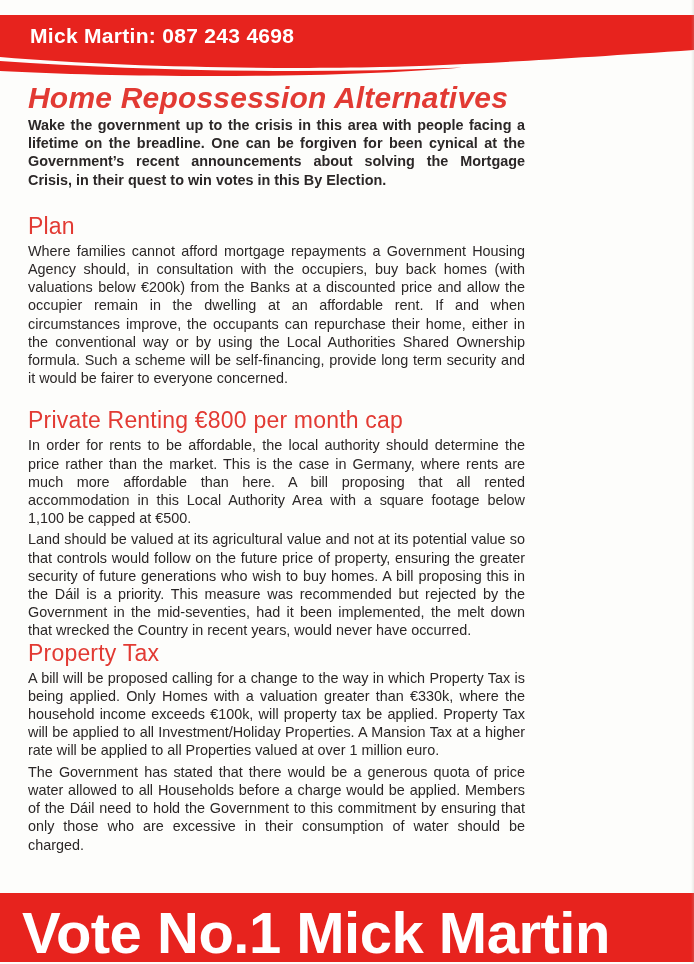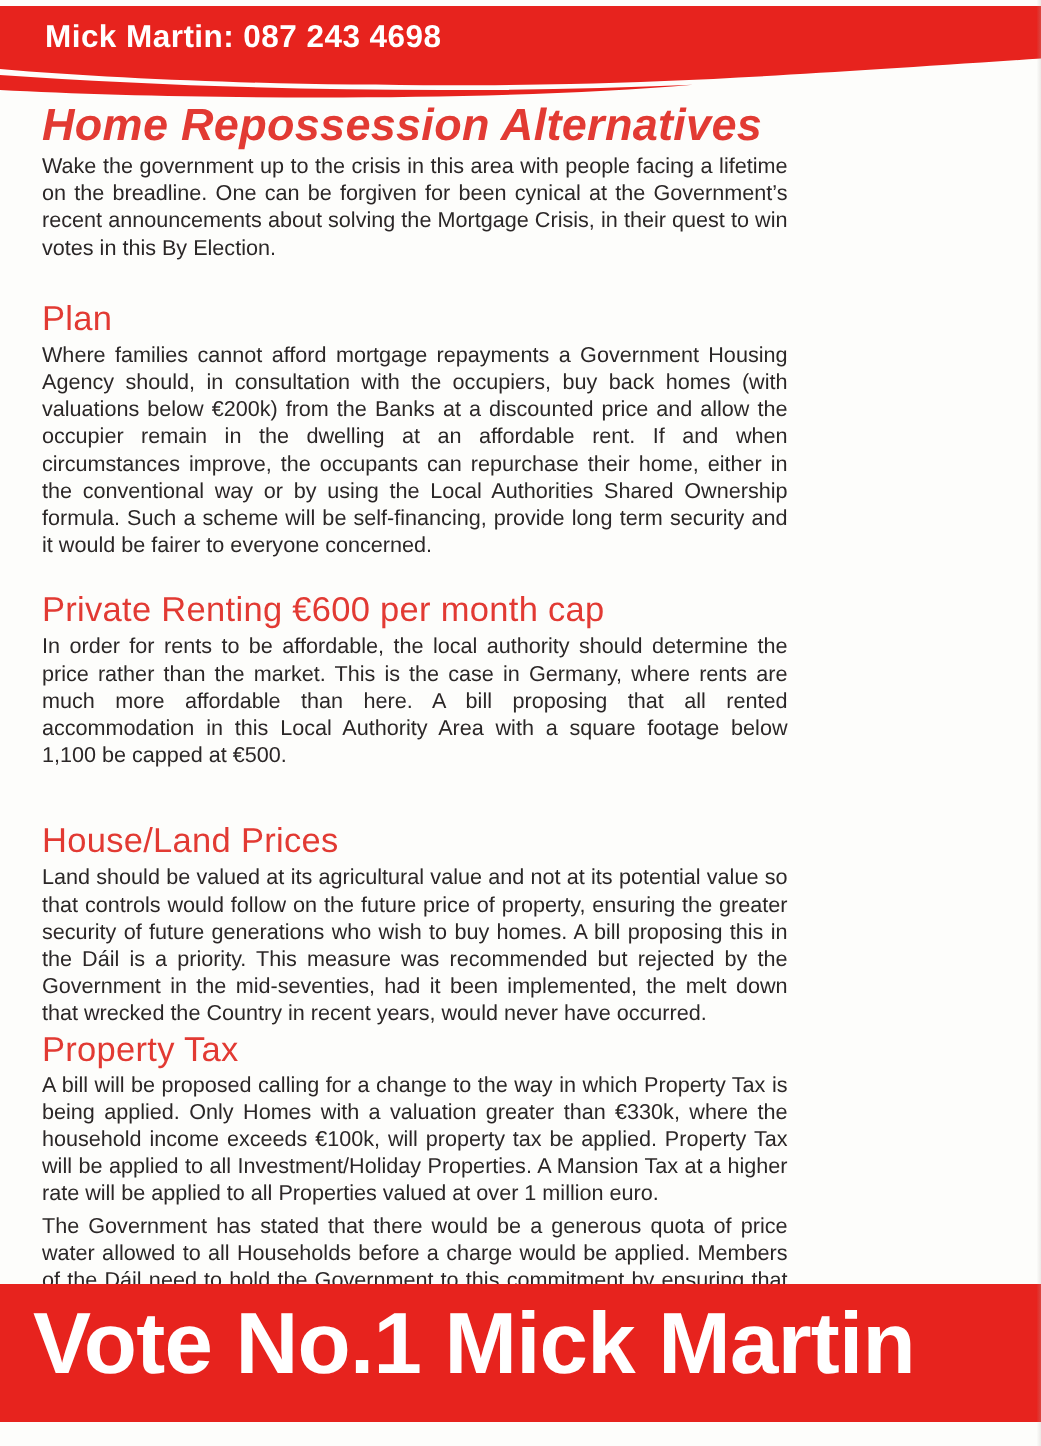--- a/index.html
+++ b/index.html
@@ -16,47 +16,48 @@
     background:#ffffff;
   }
   .page{
     position:relative;
     width:694px;height:964px;
     background:var(--paper);
     overflow:hidden;
   }
   
   .header-band{
-    position:absolute;top:4px;left:0;
+    position:absolute;top:15px;left:0;
     width:584px;height:70px;
   }
   .header-band svg{display:block;width:694px;height:70px;}
   .contact{
     position:absolute;top:9px;left:30px;
     color:#ffffff;
     font-size:21px;
     font-weight:bold;
     letter-spacing:0.3px;
   }
   
   .content{
-    position:absolute;top:66px;left:0;
+    position:absolute;top:80px;left:0;
     width:552px;
     padding:2px 27px 0 28px;
   }
   .page-title{
     color:var(--heading-red);
     font-size:30px;
     line-height:32px;
     font-weight:bold;
     font-style:italic;
     letter-spacing:0.2px;
   }
   .intro{
     margin-top:2px;
+    font-weight:bold;
   }
   p.body-text{
     color:var(--body-text);
     font-size:14.4px;
     line-height:18.2px;
     text-align:justify;
   }
   h2.section-heading{
     color:var(--heading-red);
     font-size:23px;
@@ -65,22 +66,22 @@
     letter-spacing:0.2px;
   }
   section p.body-text{margin-top:3px;}
   section.s-0 h2{margin-top:24px;}
   section.s-1 h2{margin-top:20px;}
   section.s-2 h2{margin-top:34px;}
   section.s-3 h2{}
   section.s-4 h2{margin-top:34px;}
   
   .footer-band{
-    position:absolute;left:0;bottom:16px;
-    width:694px;height:92px;
+    position:absolute;left:0;bottom:2px;
+    width:694px;height:69px;
     background:var(--band-red);
     overflow:hidden;
     padding-left:24px;
   }
   .vote-slogan{
     position:absolute;left:22px;top:-4px;
     color:var(--footer-text);
     font-size:58px;
     line-height:88px;
     font-weight:bold;
@@ -109,26 +110,25 @@
   <div class="content">
     <h1 class="page-title">Home Repossession Alternatives</h1>
     <p class="body-text intro">Wake the government up to the crisis in this area with people facing a lifetime on the breadline. One can be forgiven for been cynical at the Government’s recent announcements about solving the Mortgage Crisis, in their quest to win votes in this By Election.</p>
 
     <section class="s-0">
       <h2 class="section-heading">Plan</h2>
       <p class="body-text">Where families cannot afford mortgage repayments a Government Housing Agency should, in consultation with the occupiers, buy back homes (with valuations below €200k) from the Banks at a discounted price and allow the occupier remain in the dwelling at an affordable rent. If and when circumstances improve, the occupants can repurchase their home, either in the conventional way or by using the Local Authorities Shared Ownership formula. Such a scheme will be self-financing, provide long term security and it would be fairer to everyone concerned.</p>
     </section>
 
     <section class="s-1">
-      <h2 class="section-heading">Private Renting €600 per month cap</h2>
+      <h2 class="section-heading">Private Renting €800 per month cap</h2>
       <p class="body-text">In order for rents to be affordable, the local authority should determine the price rather than the market. This is the case in Germany, where rents are much more affordable than here. A bill proposing that all rented accommodation in this Local Authority Area with a square footage below 1,100 be capped at €500.</p>
     </section>
 
     <section class="s-2">
-      <h2 class="section-heading">House/Land Prices</h2>
       <p class="body-text">Land should be valued at its agricultural value and not at its potential value so that controls would follow on the future price of property, ensuring the greater security of future generations who wish to buy homes. A bill proposing this in the Dáil is a priority. This measure was recommended but rejected by the Government in the mid-seventies, had it been implemented, the melt down that wrecked the Country in recent years, would never have occurred.</p>
     </section>
 
     <section class="s-3">
       <h2 class="section-heading">Property Tax</h2>
       <p class="body-text">A bill will be proposed calling for a change to the way in which Property Tax is being applied. Only Homes with a valuation greater than €330k, where the household income exceeds €100k, will property tax be applied. Property Tax will be applied to all Investment/Holiday Properties. A Mansion Tax at a higher rate will be applied to all Properties valued at over 1 million euro.</p>
     </section>
 
     <section class="s-4">
       <p class="body-text">The Government has stated that there would be a generous quota of price water allowed to all Households before a charge would be applied. Members of the Dáil need to hold the Government to this commitment by ensuring that only those who are excessive in their consumption of water should be charged.</p>

